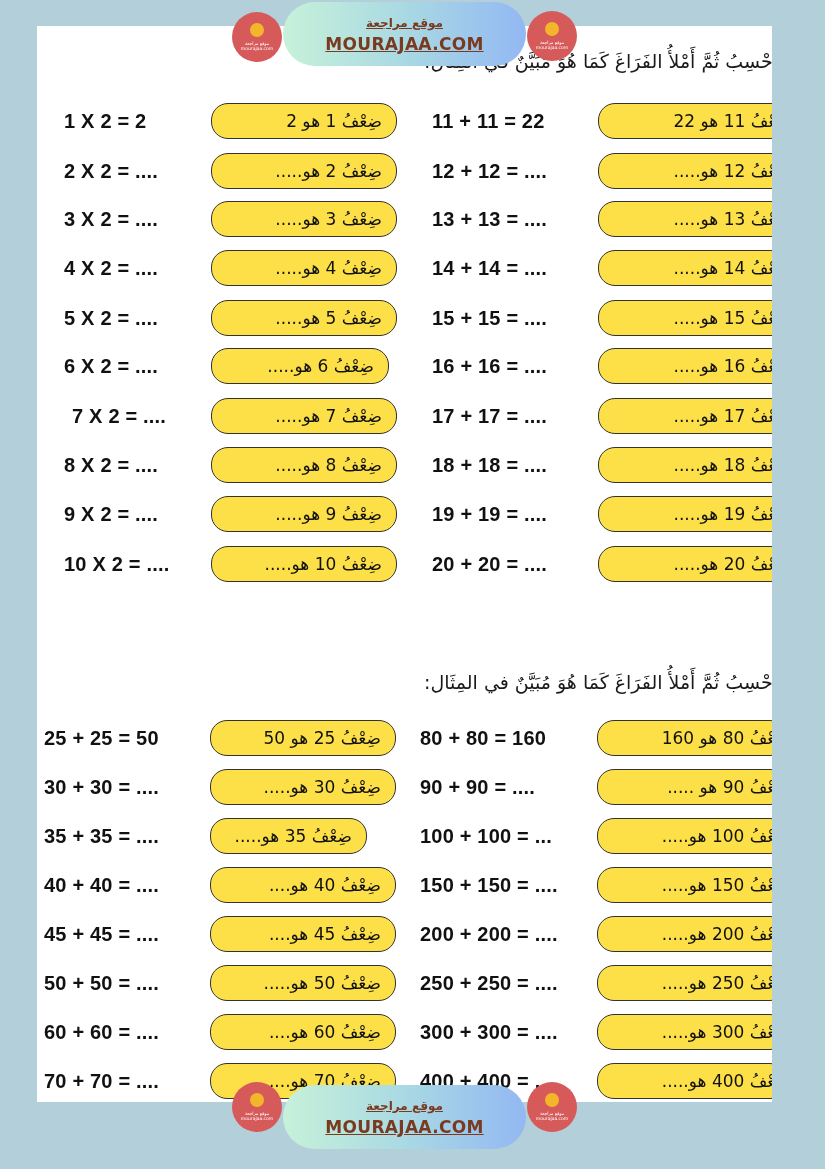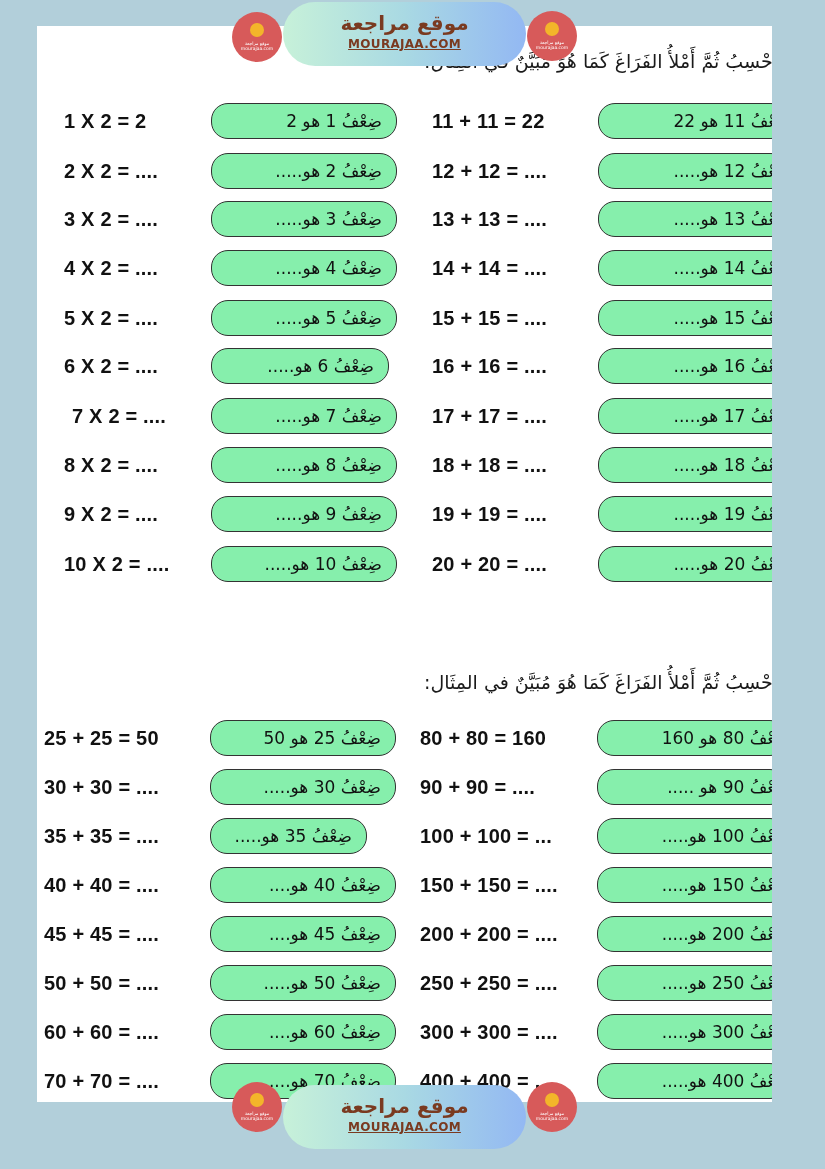--- a/index.html
+++ b/index.html
@@ -15,40 +15,40 @@
   .heading {
     position:absolute; right:-6px; direction:rtl; white-space:nowrap;
     font-family:"DejaVu Sans", sans-serif; font-size:19px; color:#1a1a1a;
   }
   .eq {
     position:absolute; font-family:"Liberation Sans", sans-serif; font-weight:bold;
     font-size:20px; color:#111; white-space:nowrap; letter-spacing:0.2px;
   }
   .box {
     position:absolute; height:36px; border:1.6px solid #333; border-radius:17px;
-    box-sizing:border-box; background:#86efac; overflow:hidden;
+    box-sizing:border-box; background:#fde047; overflow:hidden;
     display:flex; align-items:center; justify-content:flex-start; direction:rtl;
     padding-right:14px;
   }
   .box span {
     font-family:"DejaVu Sans", sans-serif; font-size:17px; color:#111; white-space:nowrap;
     direction:rtl; unicode-bidi:plaintext;
   }
   .box.right { padding-right:0; justify-content:flex-start; }
   .box.right span { margin-right:-4px; }
 
   
   .banner {
     position:absolute; left:283px; width:243px; height:64px; border-radius:32px;
     background:linear-gradient(90deg,#c7f1d9 0%, #a9d9e3 50%, #93b8f3 100%);
     display:flex; flex-direction:column; align-items:center; justify-content:center;
     text-align:center;
   }
-  .banner .ar { font-family:"DejaVu Sans", sans-serif; font-weight:bold; font-size:20px; color:#7a3a20; line-height:20px; direction:rtl; }
-  .banner .en { font-family:"DejaVu Sans", sans-serif; font-weight:bold; font-size:12px; color:#7a3a20; text-decoration:underline; line-height:22px; letter-spacing:0.3px; }
+  .banner .ar { font-family:"DejaVu Sans", sans-serif; font-weight:bold; font-size:12px; color:#7a3a20; text-decoration:underline; line-height:20px; direction:rtl; }
+  .banner .en { font-family:"DejaVu Sans", sans-serif; font-weight:bold; font-size:17px; color:#7a3a20; text-decoration:underline; line-height:22px; letter-spacing:0.3px; }
   .badge {
     position:absolute; width:50px; height:50px; border-radius:50%;
     background:#d75a5a; display:flex; flex-direction:column; align-items:center; justify-content:center;
   }
   .badge .logo { width:14px; height:14px; border-radius:50%; background:#f3b52a; margin-bottom:4px; }
   .badge .txt { font-size:4.5px; color:#fff; line-height:5px; text-align:center; }
 </style>
 </head>
 <body>
 

